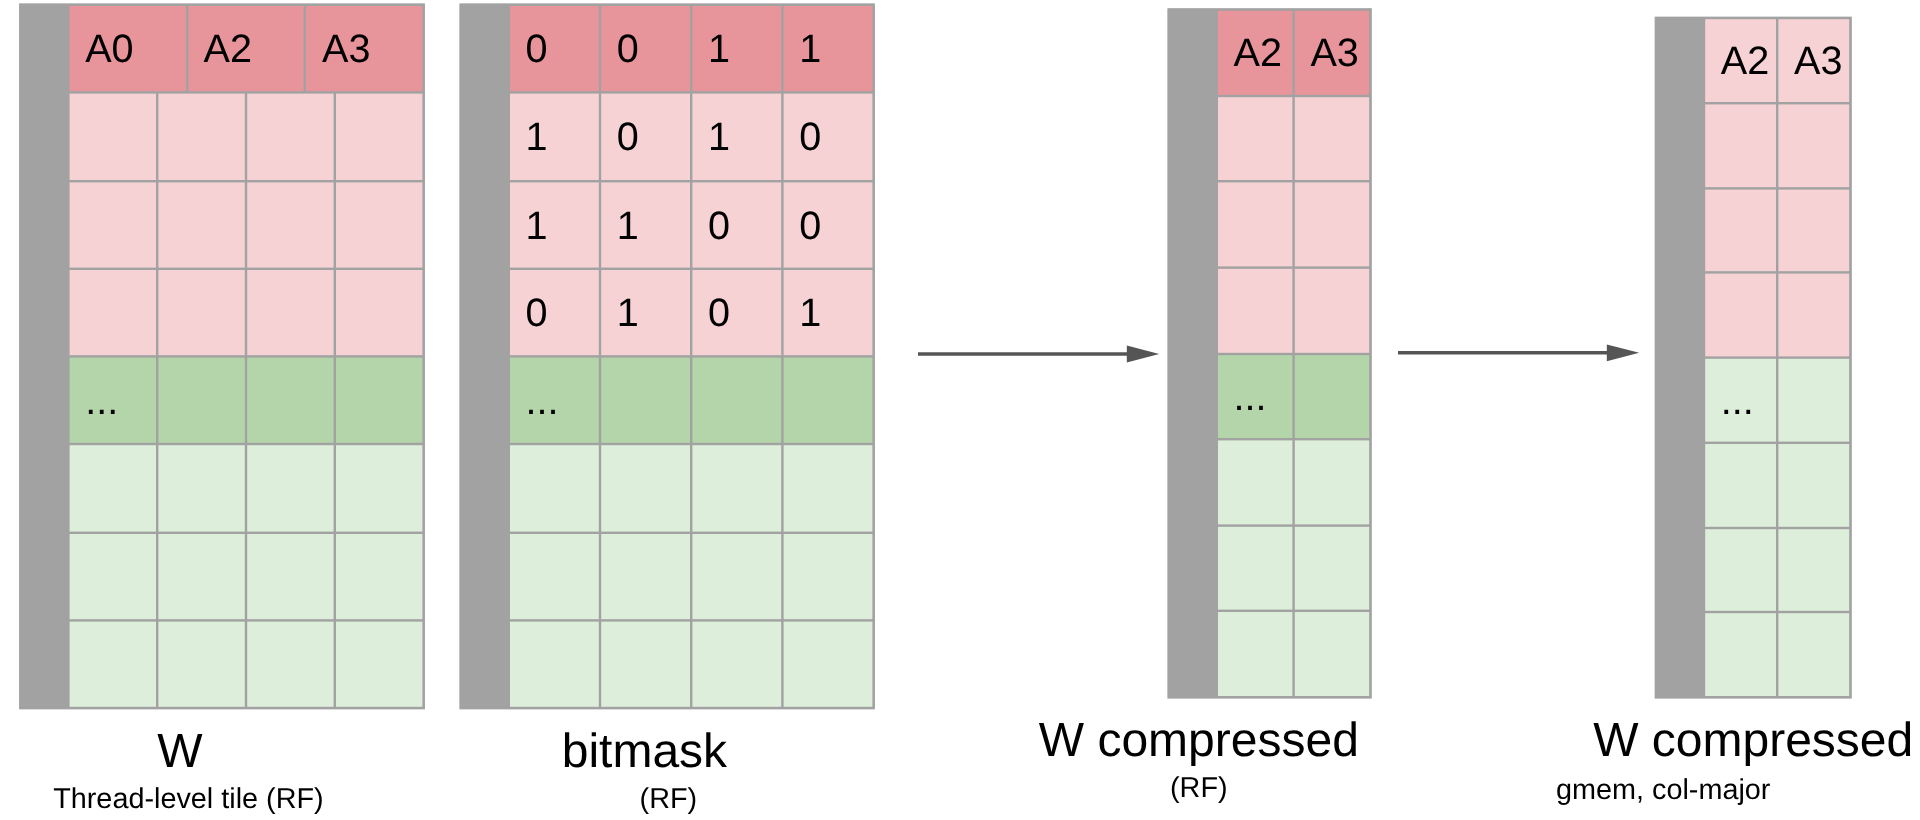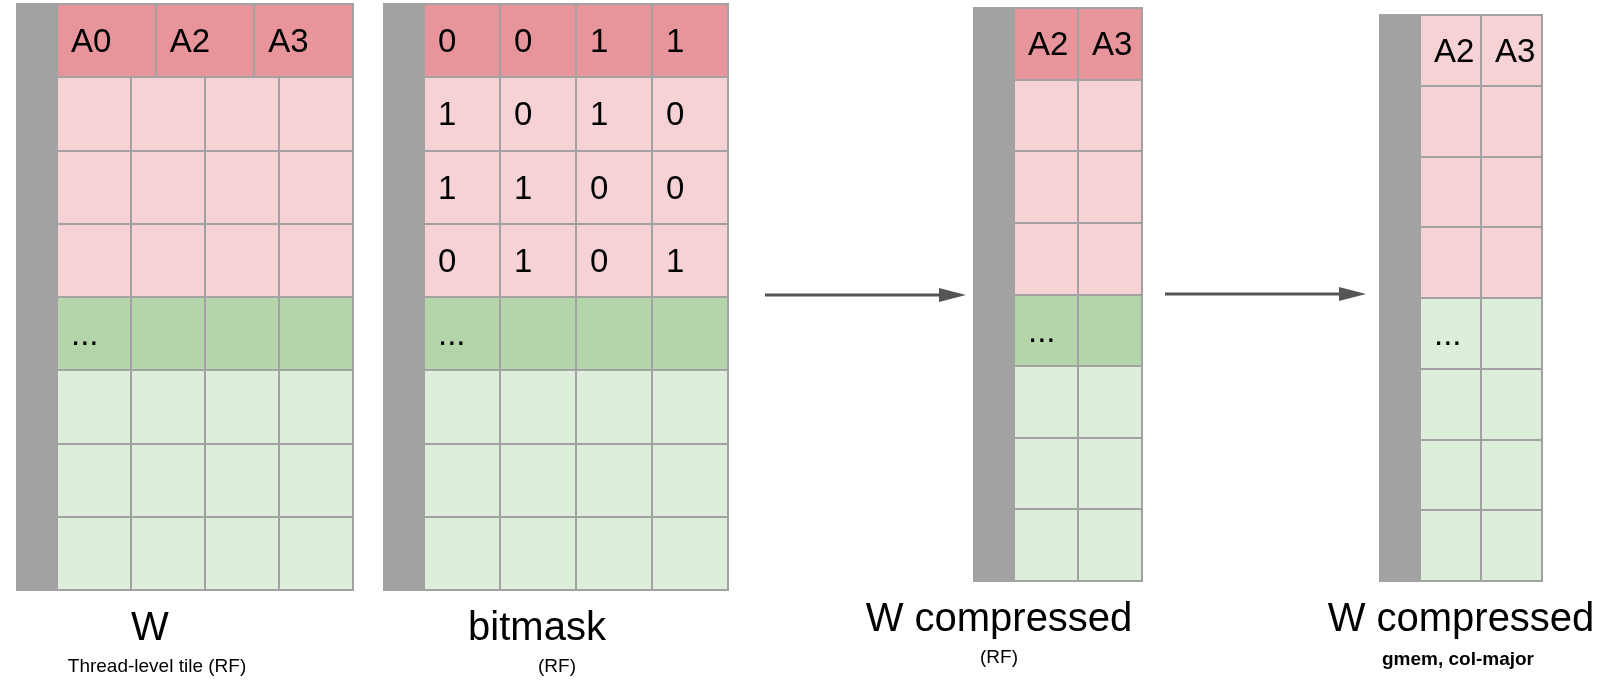--- a/index.html
+++ b/index.html
@@ -46,30 +46,30 @@
 
   
   .grid-label, .grid-sublabel {
     position: absolute;
     transform: translateX(-50%);
     white-space: nowrap;
     text-align: center;
     color: #000;
   }
   .grid-label    { font-size: 40px; line-height: 46px; }
-  .grid-sublabel { font-size: 19px; line-height: 27px; }
+  .grid-sublabel { font-size: 24px; line-height: 27px; }
 
   #label-w        { left: 150px;  top: 603px; }
   #sublabel-w     { left: 157px;  top: 652px; }
   #label-bitmask  { left: 537px;  top: 603px; }
   #sublabel-bitmask { left: 557px; top: 652px; }
   #label-wc-rf    { left: 999px;  top: 594px; }
   #sublabel-wc-rf { left: 999px;  top: 643px; }
   #label-wc-gmem  { left: 1461px; top: 594px; }
-  #sublabel-wc-gmem { left: 1458px; top: 645px; font-weight: bold; }
+  #sublabel-wc-gmem { left: 1386px; top: 645px; }
 
   
   .arrow { position: absolute; width: 201px; height: 20px; }
   #arrow-1 { left: 765px;  top: 285px; }
   #arrow-2 { left: 1165px; top: 284px; }
   .arrow line    { stroke: var(--arrow); stroke-width: 3; }
   .arrow polygon { fill: var(--arrow); }
 </style>
 </head>
 <body>

